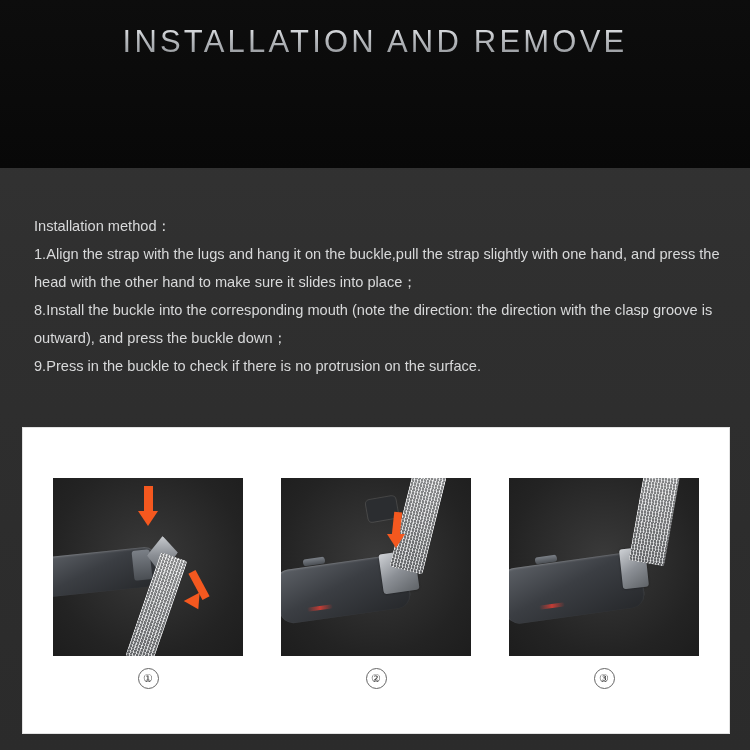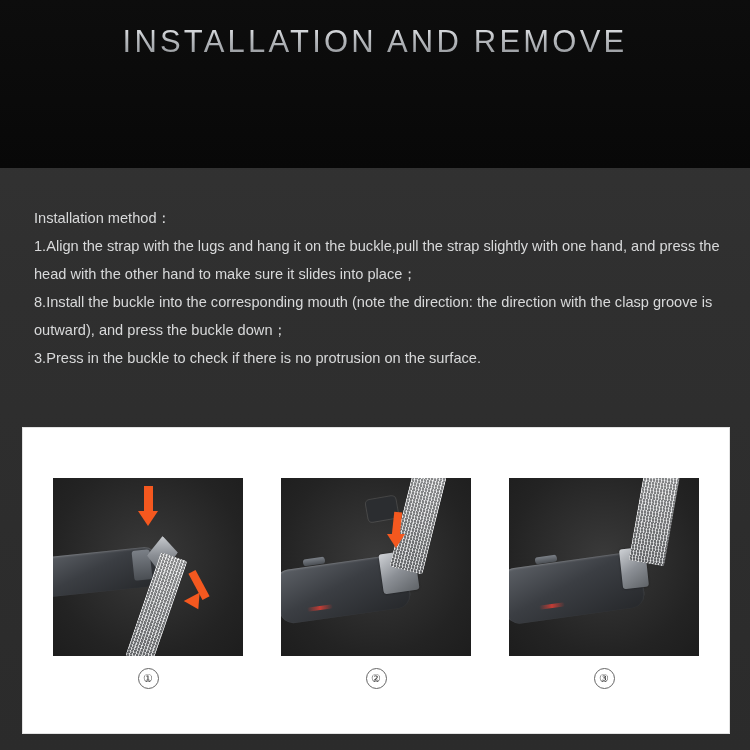--- a/index.html
+++ b/index.html
@@ -44,21 +44,21 @@
     -webkit-background-clip: text;
     background-clip: text;
     color: transparent;
     white-space: nowrap;
   }
 
   
   .instructions {
     position: absolute;
     left: 34px;
-    top: 204px;
+    top: 212px;
     width: 690px;
     color: #d8d9da;
     font-size: 14.6px;
     line-height: 28px;
   }
   .instructions p {
     margin: 0;
   }
 
   
@@ -163,21 +163,21 @@
 <div class="page">
 
   <div class="header">
     <div class="header-title">INSTALLATION AND REMOVE</div>
   </div>
 
   <div class="instructions">
     <p>Installation method：</p>
     <p>1.Align the strap with the lugs and hang it on the buckle,pull the strap slightly with one hand, and press the head with the other hand to make sure it slides into place；</p>
     <p>8.Install the buckle into the corresponding mouth (note the direction: the direction with the clasp groove is outward), and press the buckle down；</p>
-    <p>3.Press in the buckle to check if there is no protrusion on the surface.</p>
+    <p>9.Press in the buckle to check if there is no protrusion on the surface.</p>
   </div>
 
   <div class="figure-panel">
     <div class="cards">
 
       <div class="card">
         <div class="card-img">
 
           <div class="watch-body" style="left:-16px; top:74px; width:122px; height:40px; transform:rotate(-6deg);"></div>
           <div class="watch-side-btn" style="left:80px; top:72px; width:18px; height:30px; transform:rotate(-6deg);"></div>

